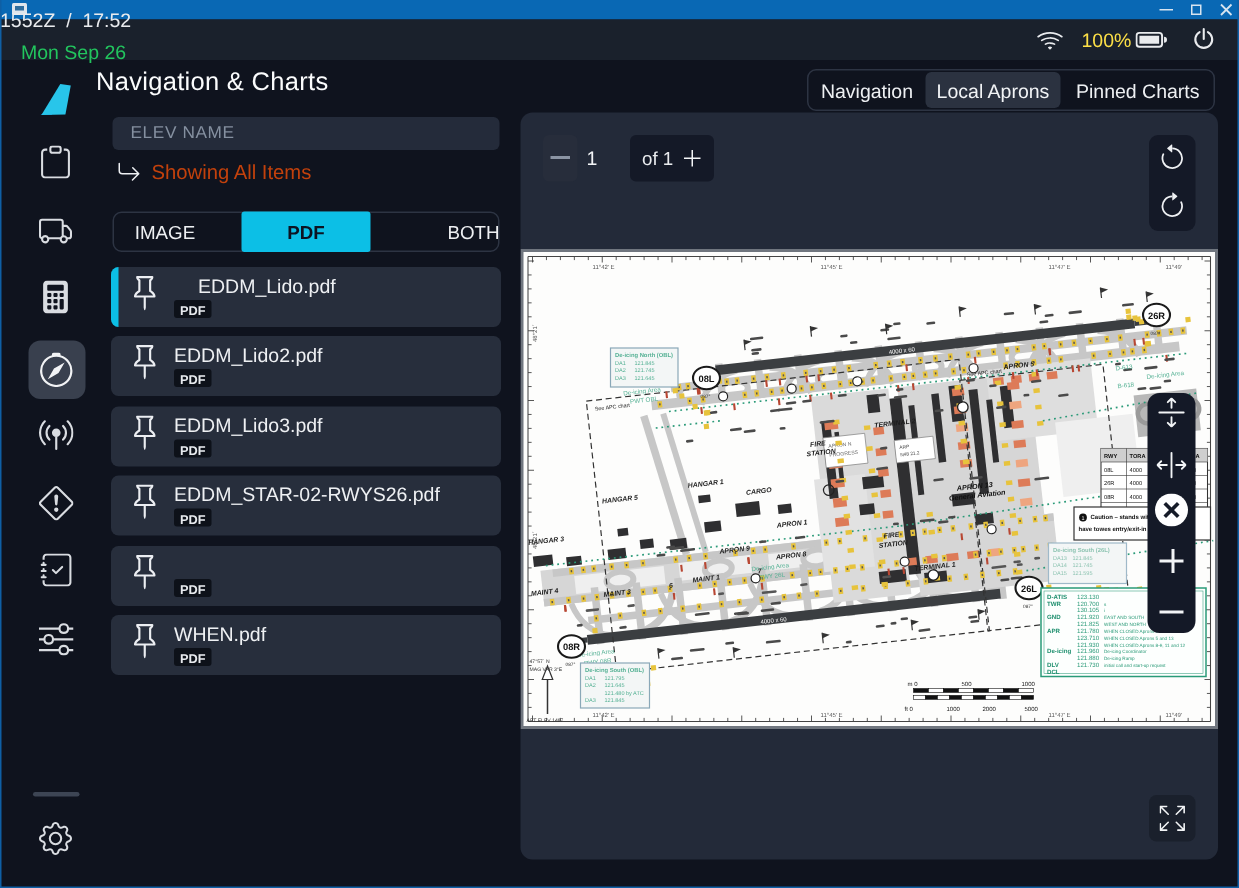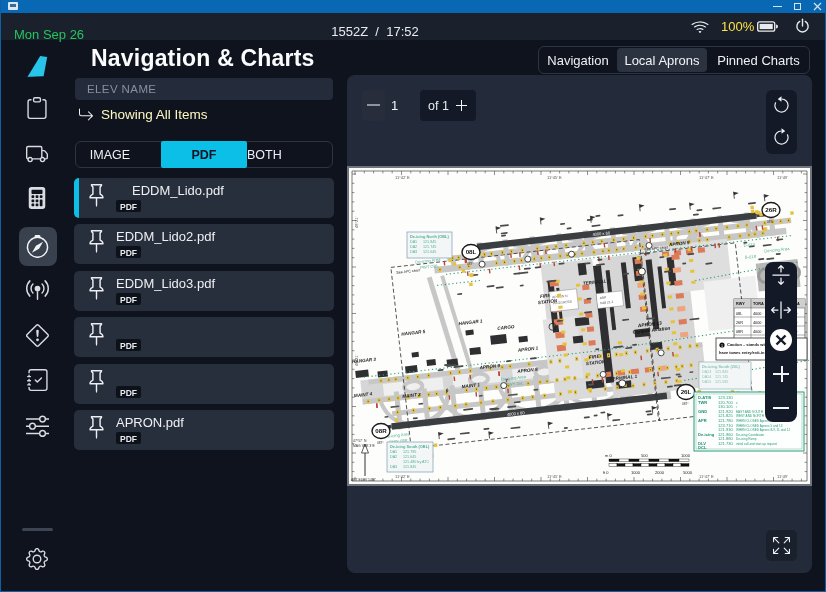--- a/index.html
+++ b/index.html
@@ -13,21 +13,21 @@
 <div class="abs" style="left:0;top:0;width:826px;height:13px;background:#0968b4"></div>
 <div class="abs" style="left:8px;top:2px;width:10px;height:8px;background:#dfe5ec;border-radius:1px"></div>
 <div class="abs" style="left:10px;top:4px;width:6px;height:3px;background:#2f6d9e"></div>
 <div class="abs" style="left:773px;top:6px;width:9px;height:1.4px;background:#d7e4f0"></div>
 <div class="abs" style="left:794px;top:3px;width:7px;height:7px;border:1.2px solid #d7e4f0"></div>
 <svg class="abs" style="left:813px;top:2px" width="9" height="9" viewBox="0 0 9 9">
       <path d="M1 1l7 7M8 1l-7 7" stroke="#d7e4f0" stroke-width="1.2"></path>
     </svg>
 <div class="abs dots" style="left:0;top:13px;width:826px;height:27px;background:#1a212c"></div>
 <div class="abs" style="left:14px;top:27px;font-size:13px;color:#22c55e">Mon Sep 26</div>
-<div class="abs" style="left:0;top:24px;width:750px;text-align:center;font-size:13px;color:#e9ebee">1552Z&nbsp;&nbsp;/&nbsp;&nbsp;17:52</div>
+<div class="abs" style="left:0;top:6px;width:750px;font-size:13px;color:#e9ebee">1552Z&nbsp;&nbsp;/&nbsp;&nbsp;17:52</div>
 <svg class="abs" style="left:691px;top:18px;" width="18" height="18" viewBox="0 0 16 16" fill="#e9ebee">
       <path d="M15.384 6.115a.485.485 0 0 0-.047-.736A12.444 12.444 0 0 0 8 3C5.259 3 2.723 3.882.663 5.379a.485.485 0 0 0-.048.736.518.518 0 0 0 .668.05A11.448 11.448 0 0 1 8 4c2.507 0 4.827.802 6.716 2.164.205.148.49.13.668-.049z"></path>
       <path d="M13.229 8.271a.482.482 0 0 0-.063-.745A9.455 9.455 0 0 0 8 6c-1.905 0-3.68.56-5.166 1.526a.48.48 0 0 0-.063.745.525.525 0 0 0 .652.065A8.46 8.46 0 0 1 8 7a8.46 8.46 0 0 1 4.576 1.336c.206.132.48.108.653-.065zm-2.183 2.183c.226-.226.185-.605-.1-.75A6.473 6.473 0 0 0 8 9c-1.06 0-2.062.254-2.946.704-.285.145-.326.524-.1.75l.015.015c.16.16.407.19.611.09A5.478 5.478 0 0 1 8 10c.868 0 1.69.201 2.42.56.203.1.45.07.61-.091l.016-.015zM9.06 12.44c.196-.196.198-.52-.04-.66A1.99 1.99 0 0 0 8 11.5a1.99 1.99 0 0 0-1.02.28c-.238.14-.236.464-.04.66l.706.706a.5.5 0 0 0 .707 0l.707-.707z"></path>
     </svg>
 <div class="abs" style="left:721px;top:19px;font-size:13px;color:#fde047">100%</div>
 <svg class="abs" style="left:757px;top:16px;" width="21" height="21" viewBox="0 0 16 16" fill="#e9ebee">
       <path d="M2 6h10v4H2V6z"></path>
       <path d="M2 4a2 2 0 0 0-2 2v4a2 2 0 0 0 2 2h10a2 2 0 0 0 2-2V6a2 2 0 0 0-2-2H2zm10 1a1 1 0 0 1 1 1v4a1 1 0 0 1-1 1H2a1 1 0 0 1-1-1V6a1 1 0 0 1 1-1h10zm4 3a1.5 1.5 0 0 1-1.5 1.5v-3A1.5 1.5 0 0 1 16 8z"></path>
     </svg>
 <svg class="abs" style="left:794px;top:18px" width="17" height="17" viewBox="0 0 16 16">
@@ -67,37 +67,37 @@
     </svg>
 <div class="abs" style="left:22px;top:528px;width:31px;height:2.5px;background:#3d4554;border-radius:2px"></div>
 <svg class="abs" style="left:26px;top:548px;" width="22" height="22" viewBox="0 0 16 16" fill="#d9dce1">
       <path d="M8 4.754a3.246 3.246 0 1 0 0 6.492 3.246 3.246 0 0 0 0-6.492zM5.754 8a2.246 2.246 0 1 1 4.492 0 2.246 2.246 0 0 1-4.492 0z"></path>
       <path d="M9.796 1.343c-.527-1.79-3.065-1.79-3.592 0l-.094.319a.873.873 0 0 1-1.255.52l-.292-.16c-1.64-.892-3.433.902-2.54 2.541l.159.292a.873.873 0 0 1-.52 1.255l-.319.094c-1.79.527-1.79 3.065 0 3.592l.319.094a.873.873 0 0 1 .52 1.255l-.16.292c-.892 1.64.901 3.434 2.541 2.54l.292-.159a.873.873 0 0 1 1.255.52l.094.319c.527 1.79 3.065 1.79 3.592 0l.094-.319a.873.873 0 0 1 1.255-.52l.292.16c1.64.893 3.434-.902 2.54-2.541l-.159-.292a.873.873 0 0 1 .52-1.255l.319-.094c1.79-.527 1.79-3.065 0-3.592l-.319-.094a.873.873 0 0 1-.52-1.255l.16-.292c.893-1.64-.902-3.433-2.541-2.54l-.292.159a.873.873 0 0 1-1.255-.52l-.094-.319zm-2.633.283c.246-.835 1.428-.835 1.674 0l.094.319a1.873 1.873 0 0 0 2.693 1.115l.291-.16c.764-.415 1.6.42 1.184 1.185l-.159.292a1.873 1.873 0 0 0 1.116 2.692l.318.094c.835.246.835 1.428 0 1.674l-.319.094a1.873 1.873 0 0 0-1.115 2.693l.16.291c.415.764-.42 1.6-1.185 1.184l-.291-.159a1.873 1.873 0 0 0-2.693 1.116l-.094.318c-.246.835-1.428.835-1.674 0l-.094-.319a1.873 1.873 0 0 0-2.692-1.115l-.292.16c-.764.415-1.6-.42-1.184-1.185l.159-.291A1.873 1.873 0 0 0 1.945 8.93l-.319-.094c-.835-.246-.835-1.428 0-1.674l.319-.094A1.873 1.873 0 0 0 3.06 4.377l-.16-.292c-.415-.764.42-1.6 1.185-1.184l.292.159a1.873 1.873 0 0 0 2.692-1.115l.094-.319z"></path>
     </svg>
 <svg class="abs" style="left:24px;top:54px" width="28" height="26" viewBox="0 0 28 26">
 <polygon points="3,22.6 10.5,22.6 13.5,15.5" fill="#1b6ab4"></polygon>
 <polygon points="16.2,2 23.2,3 19.6,22.3 3.6,22.7" fill="#28c5ea"></polygon>
 </svg>
-<div class="abs" style="left:91px;top:45px;font-size:23px;font-weight:bold;letter-spacing:0.2px;color:#fbfcfd">Navigation &amp; Charts</div>
+<div class="abs" style="left:64px;top:45px;font-size:17px;font-weight:normal;letter-spacing:0.2px;color:#fbfcfd">Navigation &amp; Charts</div>
 <div class="abs" style="left:538px;top:46px;width:272px;height:28px;border:1px solid #2d3443;border-radius:6px"></div>
 <div class="abs" style="left:617px;top:48px;width:90px;height:24px;background:#2b3240;border-radius:4px"></div>
 <div class="abs" style="left:538px;top:53px;width:80px;text-align:center;font-size:13px;color:#eef0f3">Navigation</div>
 <div class="abs" style="left:617px;top:53px;width:90px;text-align:center;font-size:13px;color:#f2f4f6">Local Aprons</div>
 <div class="abs" style="left:707px;top:53px;width:103px;text-align:center;font-size:13px;color:#eef0f3">Pinned Charts</div>
 <div class="abs" style="left:75px;top:78px;width:258px;height:22px;background:#242b3a;border-radius:4px"></div>
 <div class="abs" style="left:87px;top:83px;font-size:11.5px;letter-spacing:0.4px;color:#8590a0">ELEV NAME</div>
 <svg class="abs" style="left:78px;top:107px;" width="16" height="16" viewBox="0 0 16 16" fill="#eef0f3">
       <path fill-rule="evenodd" d="M1.5 1.5A.5.5 0 0 0 1 2v4.8a2.5 2.5 0 0 0 2.5 2.5h9.793l-3.347 3.346a.5.5 0 0 0 .708.708l4.2-4.2a.5.5 0 0 0 0-.708l-4-4a.5.5 0 0 0-.708.708L13.293 8.3H3.5A1.5 1.5 0 0 1 2 6.8V2a.5.5 0 0 0-.5-.5z"></path>
     </svg>
-<div class="abs" style="left:101px;top:107px;font-size:13.5px;color:#fef9c3">Showing All Items</div>
+<div class="abs" style="left:101px;top:107px;font-size:13.5px;color:#c2410c">Showing All Items</div>
 <div class="abs" style="left:75px;top:141px;width:258px;height:27px;border:1px solid #2d3443;border-radius:6px"></div>
 <div class="abs" style="left:161px;top:141px;width:86px;height:27px;background:#0cbfe6;border-radius:2px"></div>
 <div class="abs" style="left:75px;top:148px;width:70px;text-align:center;font-size:12.5px;color:#eef0f3">IMAGE</div>
 <div class="abs" style="left:161px;top:148px;width:86px;text-align:center;font-size:12.5px;font-weight:bold;color:#0d1322">PDF</div>
-<div class="abs" style="left:247px;top:148px;width:86px;text-align:left;font-size:12.5px;color:#eef0f3">BOTH</div>
+<div class="abs" style="left:247px;top:148px;width:86px;text-align:right;font-size:12.5px;color:#eef0f3">BOTH</div>
 <div class="abs" style="left:74px;top:178px;width:260px;height:40px;background:#272e3c;border-radius:5px"></div>
 <div class="abs" style="left:74px;top:178px;width:5px;height:40px;background:#0cbfe6;border-radius:5px 0 0 5px"></div>
 <svg class="abs" style="left:85px;top:184px;" width="23" height="23" viewBox="0 0 16 16" fill="#eceef2">
       <path d="M4.146.146A.5.5 0 0 1 4.5 0h7a.5.5 0 0 1 .5.5c0 .68-.342 1.174-.646 1.479-.126.125-.25.224-.354.298v4.431l.078.048c.203.127.476.314.751.555C12.36 7.775 13 8.527 13 9.5a.5.5 0 0 1-.5.5h-4v4.5c0 .276-.224 1.5-.5 1.5s-.5-1.224-.5-1.5V10h-4a.5.5 0 0 1-.5-.5c0-.973.64-1.725 1.17-2.189A5.921 5.921 0 0 1 5 6.708V2.277a2.77 2.77 0 0 1-.354-.298C4.342 1.674 4 1.179 4 .5a.5.5 0 0 1 .146-.354zm1.58 1.408-.002-.001.002.001zm-.002-.001.002.001A.5.5 0 0 1 6 2v5a.5.5 0 0 1-.276.447h-.002l-.012.007-.054.03a4.922 4.922 0 0 0-.827.58c-.318.278-.585.596-.725.936h7.792c-.14-.34-.407-.658-.725-.936a4.915 4.915 0 0 0-.881-.61l-.012-.006h-.002A.5.5 0 0 1 10 7V2a.5.5 0 0 1 .295-.458 1.775 1.775 0 0 0 .351-.271c.08-.08.155-.17.214-.271H5.14c.06.1.133.191.214.271a1.78 1.78 0 0 0 .37.282z"></path>
     </svg>
 <div class="abs" style="left:132px;top:183px;font-size:13px;color:#eef0f3">EDDM_Lido.pdf</div>
 <div class="abs" style="left:116px;top:200px;height:12px;background:#0d1119;border-radius:2px;font-size:8.5px;font-weight:bold;color:#e7eaee;padding:1.5px 4px 0 4px">PDF</div>
 <div class="abs" style="left:74px;top:224px;width:260px;height:40px;background:#272e3c;border-radius:5px"></div>
 <svg class="abs" style="left:85px;top:230px;" width="23" height="23" viewBox="0 0 16 16" fill="#eceef2">
       <path d="M4.146.146A.5.5 0 0 1 4.5 0h7a.5.5 0 0 1 .5.5c0 .68-.342 1.174-.646 1.479-.126.125-.25.224-.354.298v4.431l.078.048c.203.127.476.314.751.555C12.36 7.775 13 8.527 13 9.5a.5.5 0 0 1-.5.5h-4v4.5c0 .276-.224 1.5-.5 1.5s-.5-1.224-.5-1.5V10h-4a.5.5 0 0 1-.5-.5c0-.973.64-1.725 1.17-2.189A5.921 5.921 0 0 1 5 6.708V2.277a2.77 2.77 0 0 1-.354-.298C4.342 1.674 4 1.179 4 .5a.5.5 0 0 1 .146-.354zm1.58 1.408-.002-.001.002.001zm-.002-.001.002.001A.5.5 0 0 1 6 2v5a.5.5 0 0 1-.276.447h-.002l-.012.007-.054.03a4.922 4.922 0 0 0-.827.58c-.318.278-.585.596-.725.936h7.792c-.14-.34-.407-.658-.725-.936a4.915 4.915 0 0 0-.881-.61l-.012-.006h-.002A.5.5 0 0 1 10 7V2a.5.5 0 0 1 .295-.458 1.775 1.775 0 0 0 .351-.271c.08-.08.155-.17.214-.271H5.14c.06.1.133.191.214.271a1.78 1.78 0 0 0 .37.282z"></path>
@@ -107,31 +107,32 @@
 <div class="abs" style="left:74px;top:271px;width:260px;height:40px;background:#272e3c;border-radius:5px"></div>
 <svg class="abs" style="left:85px;top:277px;" width="23" height="23" viewBox="0 0 16 16" fill="#eceef2">
       <path d="M4.146.146A.5.5 0 0 1 4.5 0h7a.5.5 0 0 1 .5.5c0 .68-.342 1.174-.646 1.479-.126.125-.25.224-.354.298v4.431l.078.048c.203.127.476.314.751.555C12.36 7.775 13 8.527 13 9.5a.5.5 0 0 1-.5.5h-4v4.5c0 .276-.224 1.5-.5 1.5s-.5-1.224-.5-1.5V10h-4a.5.5 0 0 1-.5-.5c0-.973.64-1.725 1.17-2.189A5.921 5.921 0 0 1 5 6.708V2.277a2.77 2.77 0 0 1-.354-.298C4.342 1.674 4 1.179 4 .5a.5.5 0 0 1 .146-.354zm1.58 1.408-.002-.001.002.001zm-.002-.001.002.001A.5.5 0 0 1 6 2v5a.5.5 0 0 1-.276.447h-.002l-.012.007-.054.03a4.922 4.922 0 0 0-.827.58c-.318.278-.585.596-.725.936h7.792c-.14-.34-.407-.658-.725-.936a4.915 4.915 0 0 0-.881-.61l-.012-.006h-.002A.5.5 0 0 1 10 7V2a.5.5 0 0 1 .295-.458 1.775 1.775 0 0 0 .351-.271c.08-.08.155-.17.214-.271H5.14c.06.1.133.191.214.271a1.78 1.78 0 0 0 .37.282z"></path>
     </svg>
 <div class="abs" style="left:116px;top:276px;font-size:13px;color:#eef0f3">EDDM_Lido3.pdf</div>
 <div class="abs" style="left:116px;top:293px;height:12px;background:#0d1119;border-radius:2px;font-size:8.5px;font-weight:bold;color:#e7eaee;padding:1.5px 4px 0 4px">PDF</div>
 <div class="abs" style="left:74px;top:317px;width:260px;height:40px;background:#272e3c;border-radius:5px"></div>
 <svg class="abs" style="left:85px;top:323px;" width="23" height="23" viewBox="0 0 16 16" fill="#eceef2">
       <path d="M4.146.146A.5.5 0 0 1 4.5 0h7a.5.5 0 0 1 .5.5c0 .68-.342 1.174-.646 1.479-.126.125-.25.224-.354.298v4.431l.078.048c.203.127.476.314.751.555C12.36 7.775 13 8.527 13 9.5a.5.5 0 0 1-.5.5h-4v4.5c0 .276-.224 1.5-.5 1.5s-.5-1.224-.5-1.5V10h-4a.5.5 0 0 1-.5-.5c0-.973.64-1.725 1.17-2.189A5.921 5.921 0 0 1 5 6.708V2.277a2.77 2.77 0 0 1-.354-.298C4.342 1.674 4 1.179 4 .5a.5.5 0 0 1 .146-.354zm1.58 1.408-.002-.001.002.001zm-.002-.001.002.001A.5.5 0 0 1 6 2v5a.5.5 0 0 1-.276.447h-.002l-.012.007-.054.03a4.922 4.922 0 0 0-.827.58c-.318.278-.585.596-.725.936h7.792c-.14-.34-.407-.658-.725-.936a4.915 4.915 0 0 0-.881-.61l-.012-.006h-.002A.5.5 0 0 1 10 7V2a.5.5 0 0 1 .295-.458 1.775 1.775 0 0 0 .351-.271c.08-.08.155-.17.214-.271H5.14c.06.1.133.191.214.271a1.78 1.78 0 0 0 .37.282z"></path>
     </svg>
+<div class="abs" style="left:116px;top:322px;font-size:13px;color:#eef0f3">EDDM_STAR-02-RWYS26.pdf</div>
 <div class="abs" style="left:116px;top:339px;height:12px;background:#0d1119;border-radius:2px;font-size:8.5px;font-weight:bold;color:#e7eaee;padding:1.5px 4px 0 4px">PDF</div>
 <div class="abs" style="left:74px;top:364px;width:260px;height:40px;background:#272e3c;border-radius:5px"></div>
 <svg class="abs" style="left:85px;top:370px;" width="23" height="23" viewBox="0 0 16 16" fill="#eceef2">
       <path d="M4.146.146A.5.5 0 0 1 4.5 0h7a.5.5 0 0 1 .5.5c0 .68-.342 1.174-.646 1.479-.126.125-.25.224-.354.298v4.431l.078.048c.203.127.476.314.751.555C12.36 7.775 13 8.527 13 9.5a.5.5 0 0 1-.5.5h-4v4.5c0 .276-.224 1.5-.5 1.5s-.5-1.224-.5-1.5V10h-4a.5.5 0 0 1-.5-.5c0-.973.64-1.725 1.17-2.189A5.921 5.921 0 0 1 5 6.708V2.277a2.77 2.77 0 0 1-.354-.298C4.342 1.674 4 1.179 4 .5a.5.5 0 0 1 .146-.354zm1.58 1.408-.002-.001.002.001zm-.002-.001.002.001A.5.5 0 0 1 6 2v5a.5.5 0 0 1-.276.447h-.002l-.012.007-.054.03a4.922 4.922 0 0 0-.827.58c-.318.278-.585.596-.725.936h7.792c-.14-.34-.407-.658-.725-.936a4.915 4.915 0 0 0-.881-.61l-.012-.006h-.002A.5.5 0 0 1 10 7V2a.5.5 0 0 1 .295-.458 1.775 1.775 0 0 0 .351-.271c.08-.08.155-.17.214-.271H5.14c.06.1.133.191.214.271a1.78 1.78 0 0 0 .37.282z"></path>
     </svg>
 <div class="abs" style="left:116px;top:386px;height:12px;background:#0d1119;border-radius:2px;font-size:8.5px;font-weight:bold;color:#e7eaee;padding:1.5px 4px 0 4px">PDF</div>
 <div class="abs" style="left:74px;top:410px;width:260px;height:40px;background:#272e3c;border-radius:5px"></div>
 <svg class="abs" style="left:85px;top:416px;" width="23" height="23" viewBox="0 0 16 16" fill="#eceef2">
       <path d="M4.146.146A.5.5 0 0 1 4.5 0h7a.5.5 0 0 1 .5.5c0 .68-.342 1.174-.646 1.479-.126.125-.25.224-.354.298v4.431l.078.048c.203.127.476.314.751.555C12.36 7.775 13 8.527 13 9.5a.5.5 0 0 1-.5.5h-4v4.5c0 .276-.224 1.5-.5 1.5s-.5-1.224-.5-1.5V10h-4a.5.5 0 0 1-.5-.5c0-.973.64-1.725 1.17-2.189A5.921 5.921 0 0 1 5 6.708V2.277a2.77 2.77 0 0 1-.354-.298C4.342 1.674 4 1.179 4 .5a.5.5 0 0 1 .146-.354zm1.58 1.408-.002-.001.002.001zm-.002-.001.002.001A.5.5 0 0 1 6 2v5a.5.5 0 0 1-.276.447h-.002l-.012.007-.054.03a4.922 4.922 0 0 0-.827.58c-.318.278-.585.596-.725.936h7.792c-.14-.34-.407-.658-.725-.936a4.915 4.915 0 0 0-.881-.61l-.012-.006h-.002A.5.5 0 0 1 10 7V2a.5.5 0 0 1 .295-.458 1.775 1.775 0 0 0 .351-.271c.08-.08.155-.17.214-.271H5.14c.06.1.133.191.214.271a1.78 1.78 0 0 0 .37.282z"></path>
     </svg>
-<div class="abs" style="left:116px;top:415px;font-size:13px;color:#eef0f3">APRON.pdf</div>
+<div class="abs" style="left:116px;top:415px;font-size:13px;color:#eef0f3">WHEN.pdf</div>
 <div class="abs" style="left:116px;top:432px;height:12px;background:#0d1119;border-radius:2px;font-size:8.5px;font-weight:bold;color:#e7eaee;padding:1.5px 4px 0 4px">PDF</div>
 <div class="abs dots" style="left:347px;top:75px;width:465px;height:498px;background:#232a39;border-radius:8px"></div>
 <div class="abs" style="left:362px;top:90px;width:23px;height:31px;background:#272d3b;border-radius:4px"></div>
 <div class="abs" style="left:367px;top:104px;width:13px;height:2px;background:#8b94a3"></div>
 <div class="abs" style="left:391px;top:98px;font-size:13px;color:#f2f4f6">1</div>
 <div class="abs" style="left:420px;top:90px;width:56px;height:31px;background:#141927;border-radius:4px"></div>
 <div class="abs" style="left:428px;top:99px;font-size:12.5px;color:#e9ebee">of 1</div>
 <div class="abs" style="left:456px;top:104.6px;width:11px;height:1.9px;background:#f4f6f8"></div>
 <div class="abs" style="left:460.6px;top:100px;width:1.9px;height:11px;background:#f4f6f8"></div>
 <div class="abs" style="left:766px;top:90px;width:31px;height:64px;background:#141927;border-radius:6px"></div>

